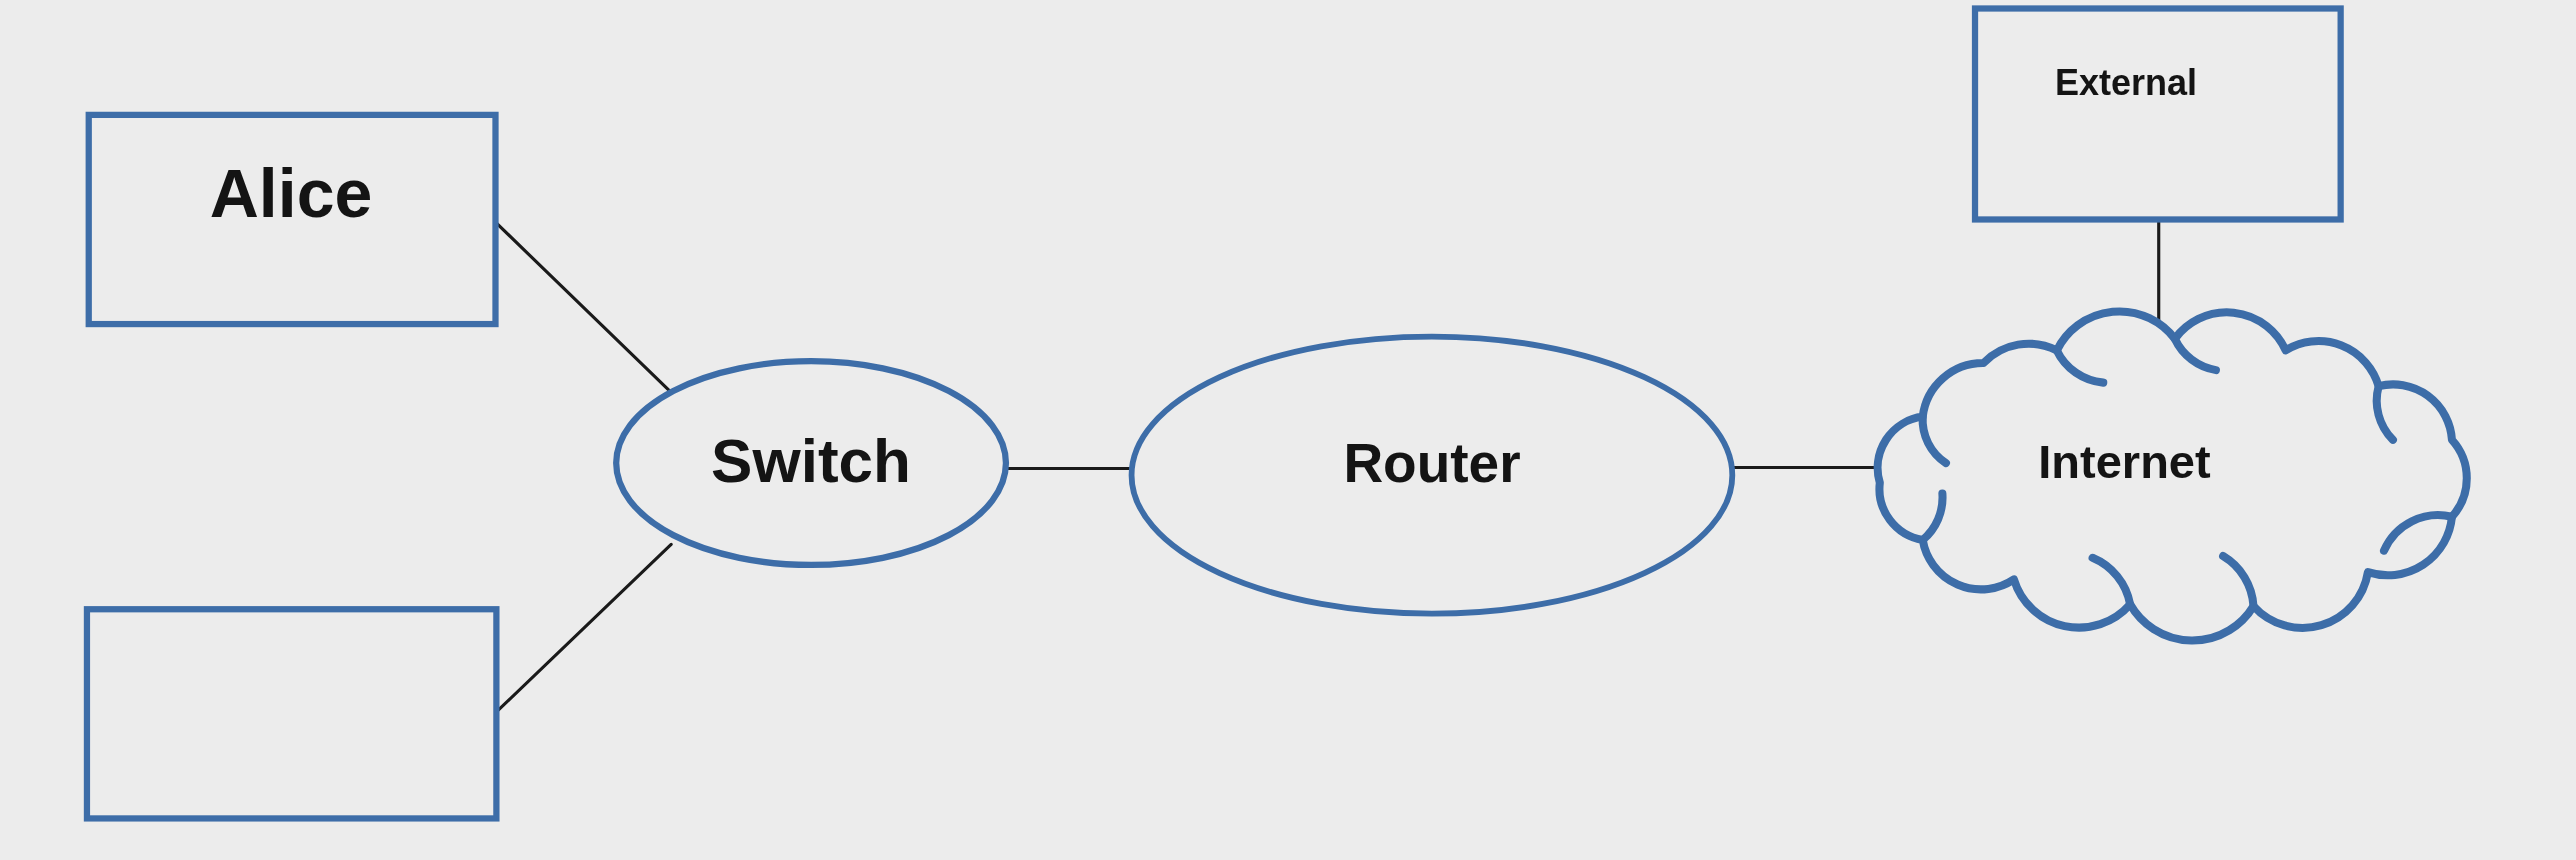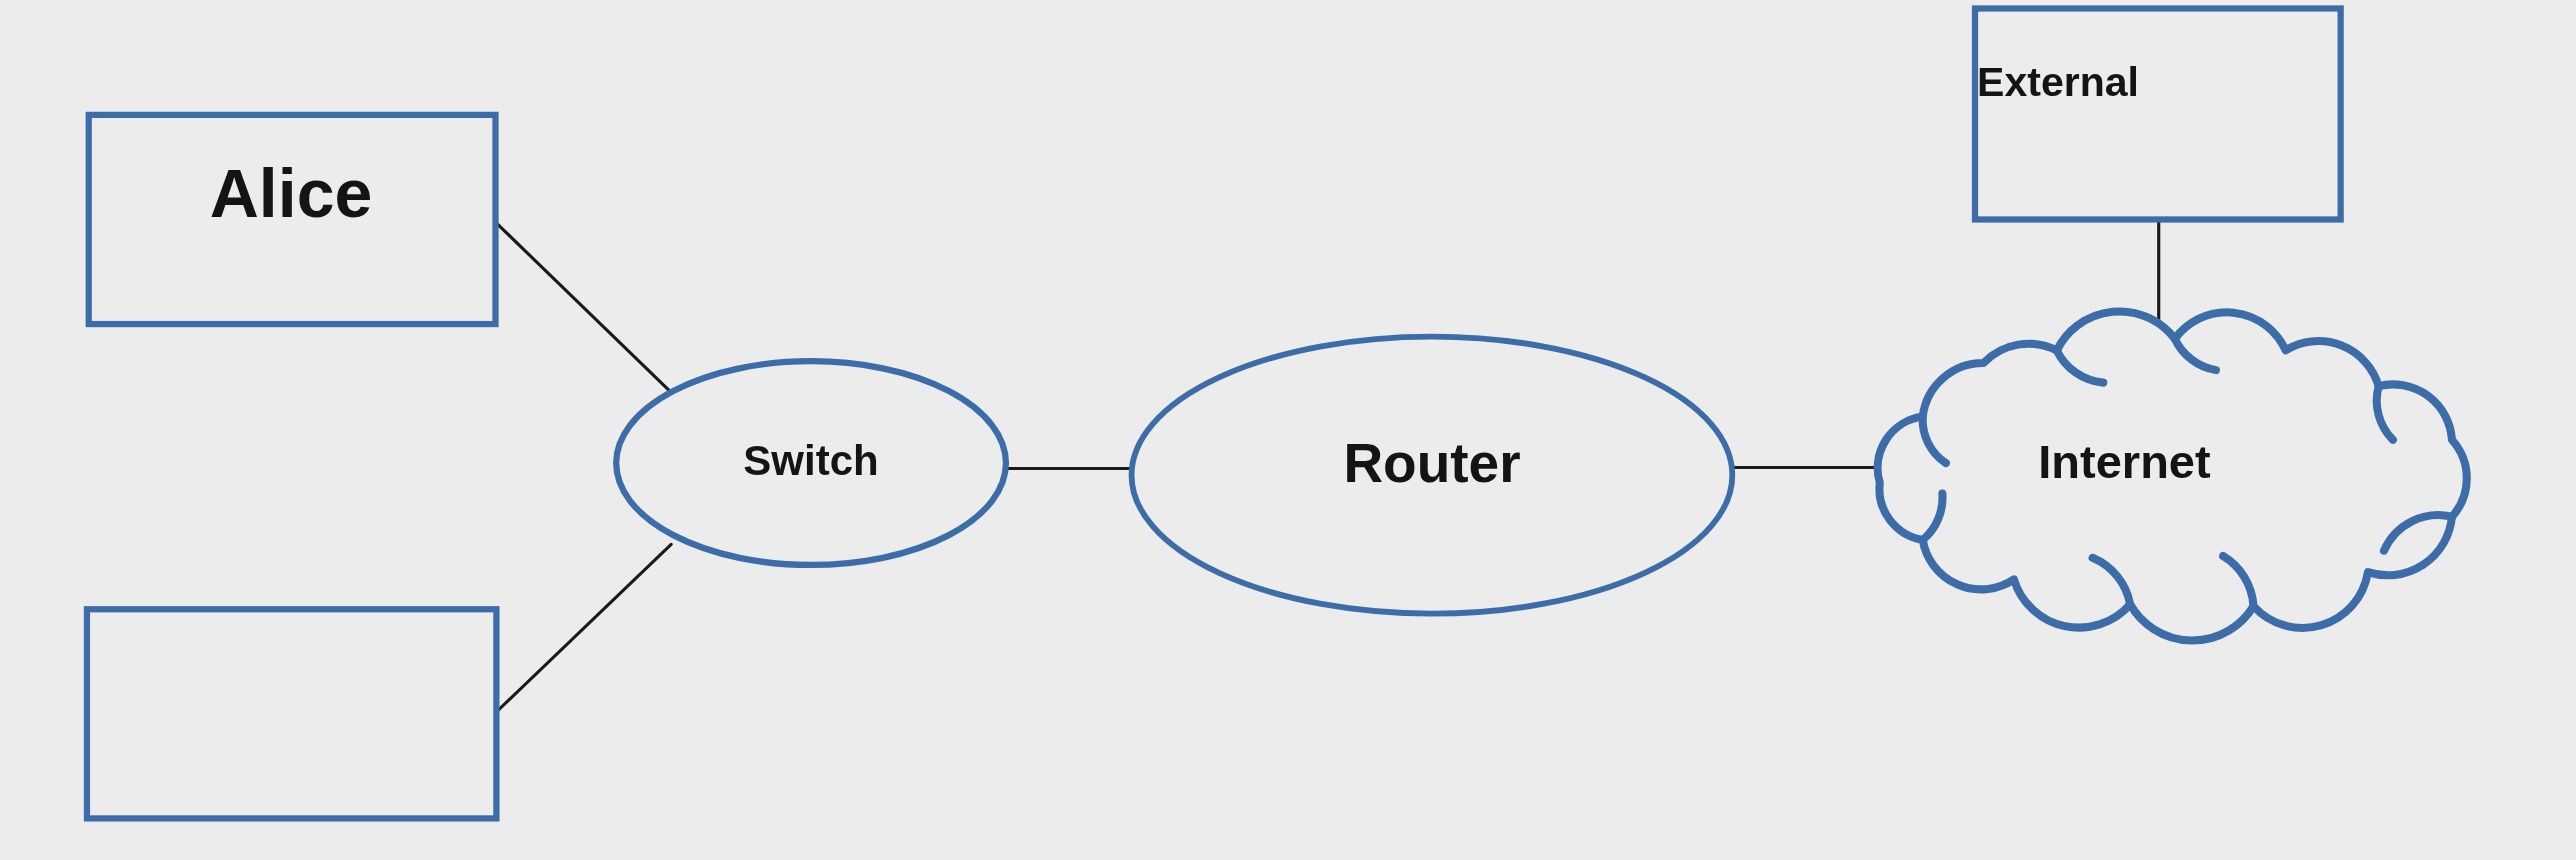--- a/index.html
+++ b/index.html
@@ -45,32 +45,32 @@
     line-height: 68px;
   }
   .label-www {
     left: 83px;
     top: 653px;
     width: 415px;
     font-size: 68px;
     line-height: 68px;
   }
   .label-external {
-    left: 1896px;
+    left: 1964px;
     top: 55px;
     width: 324px;
-    font-size: 41px;
+    font-size: 36px;
     line-height: 55px;
   }
   
   .label-switch {
     left: 613px;
     top: 437px;
     width: 396px;
-    font-size: 42px;
+    font-size: 62px;
     line-height: 47px;
   }
   .label-router {
     left: 1129px;
     top: 436px;
     width: 606px;
     font-size: 55px;
     line-height: 55px;
   }
   .label-internet {

